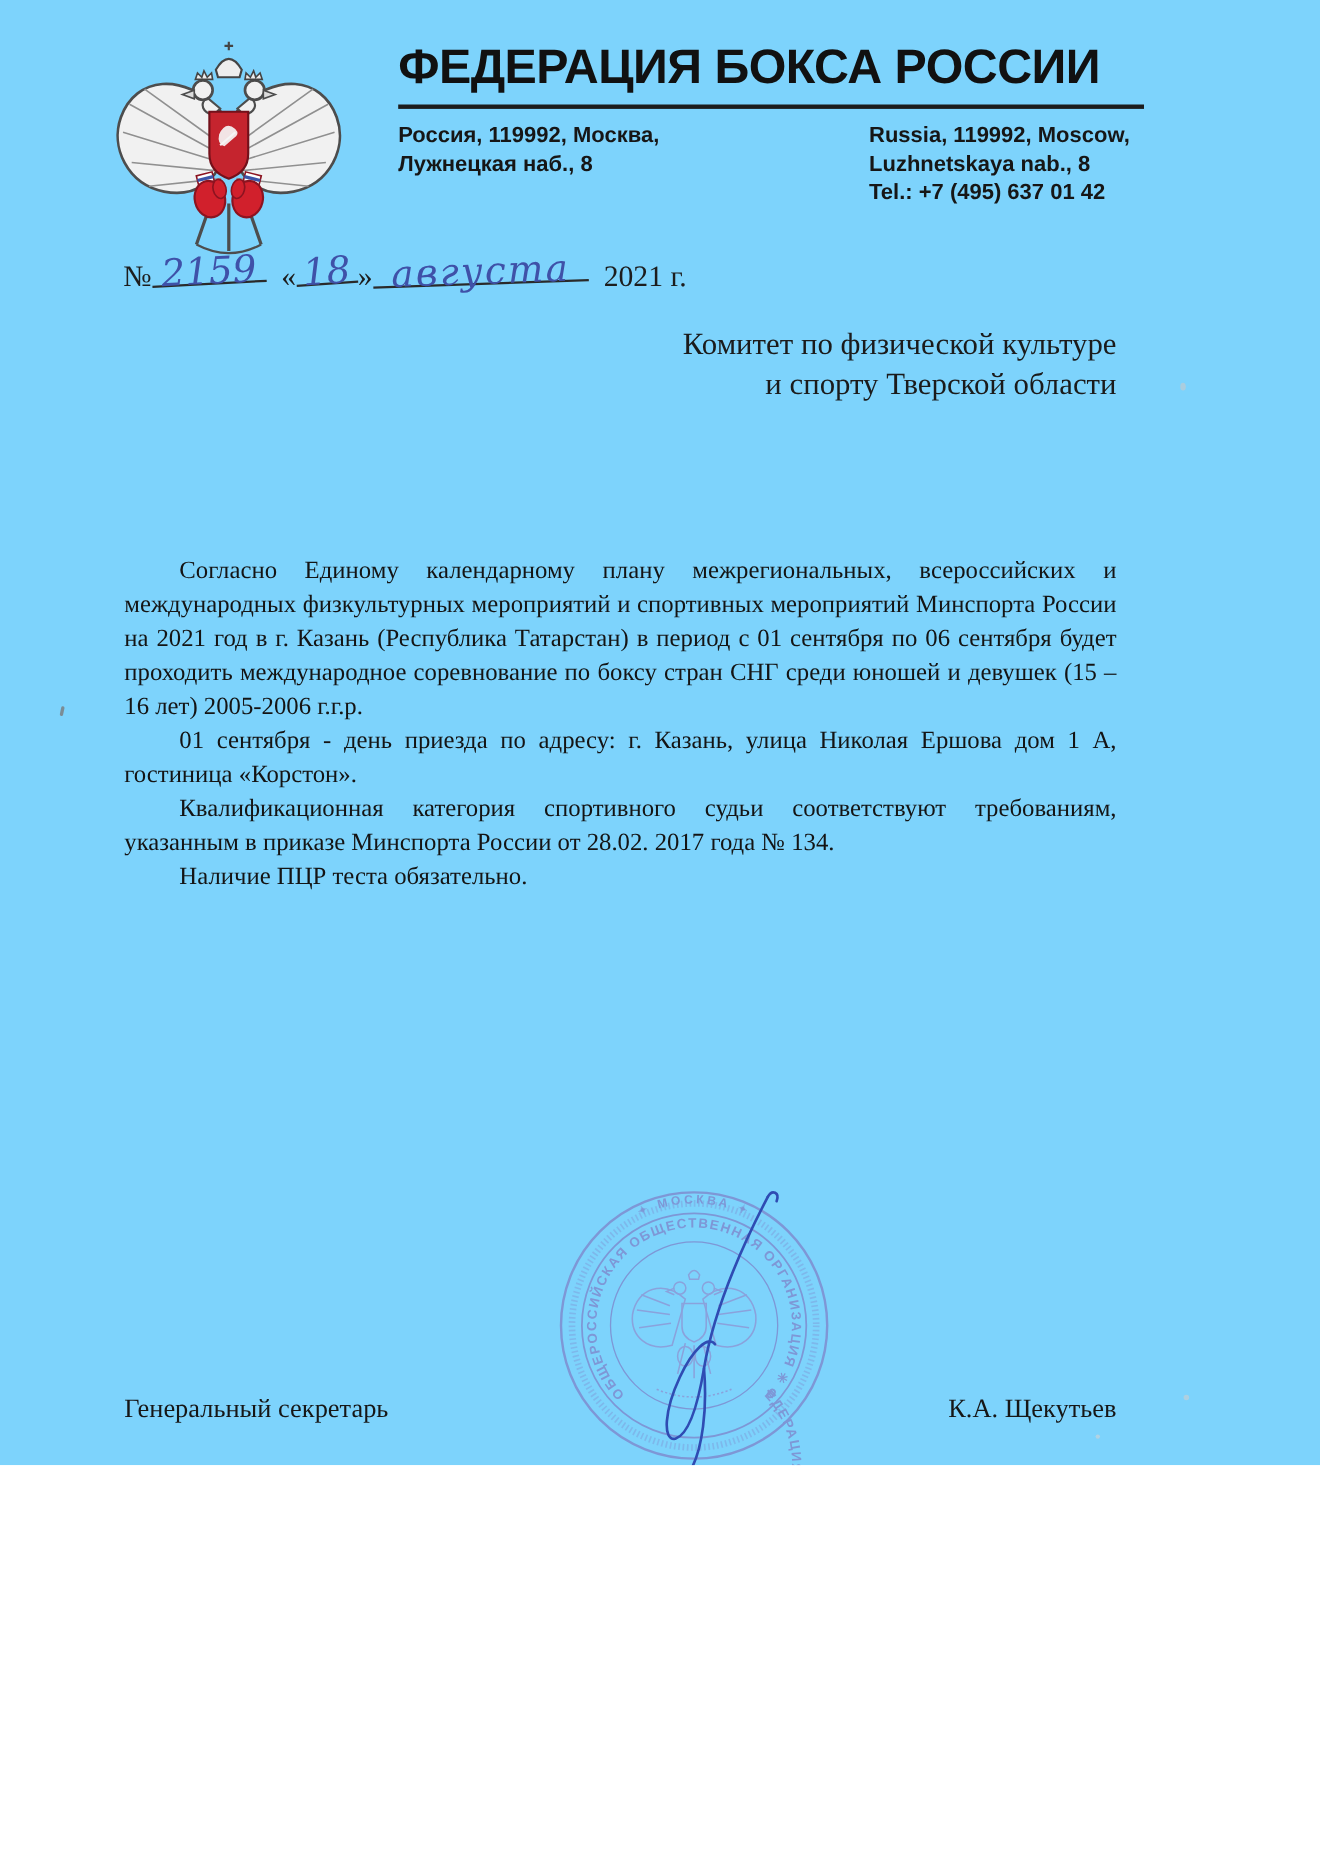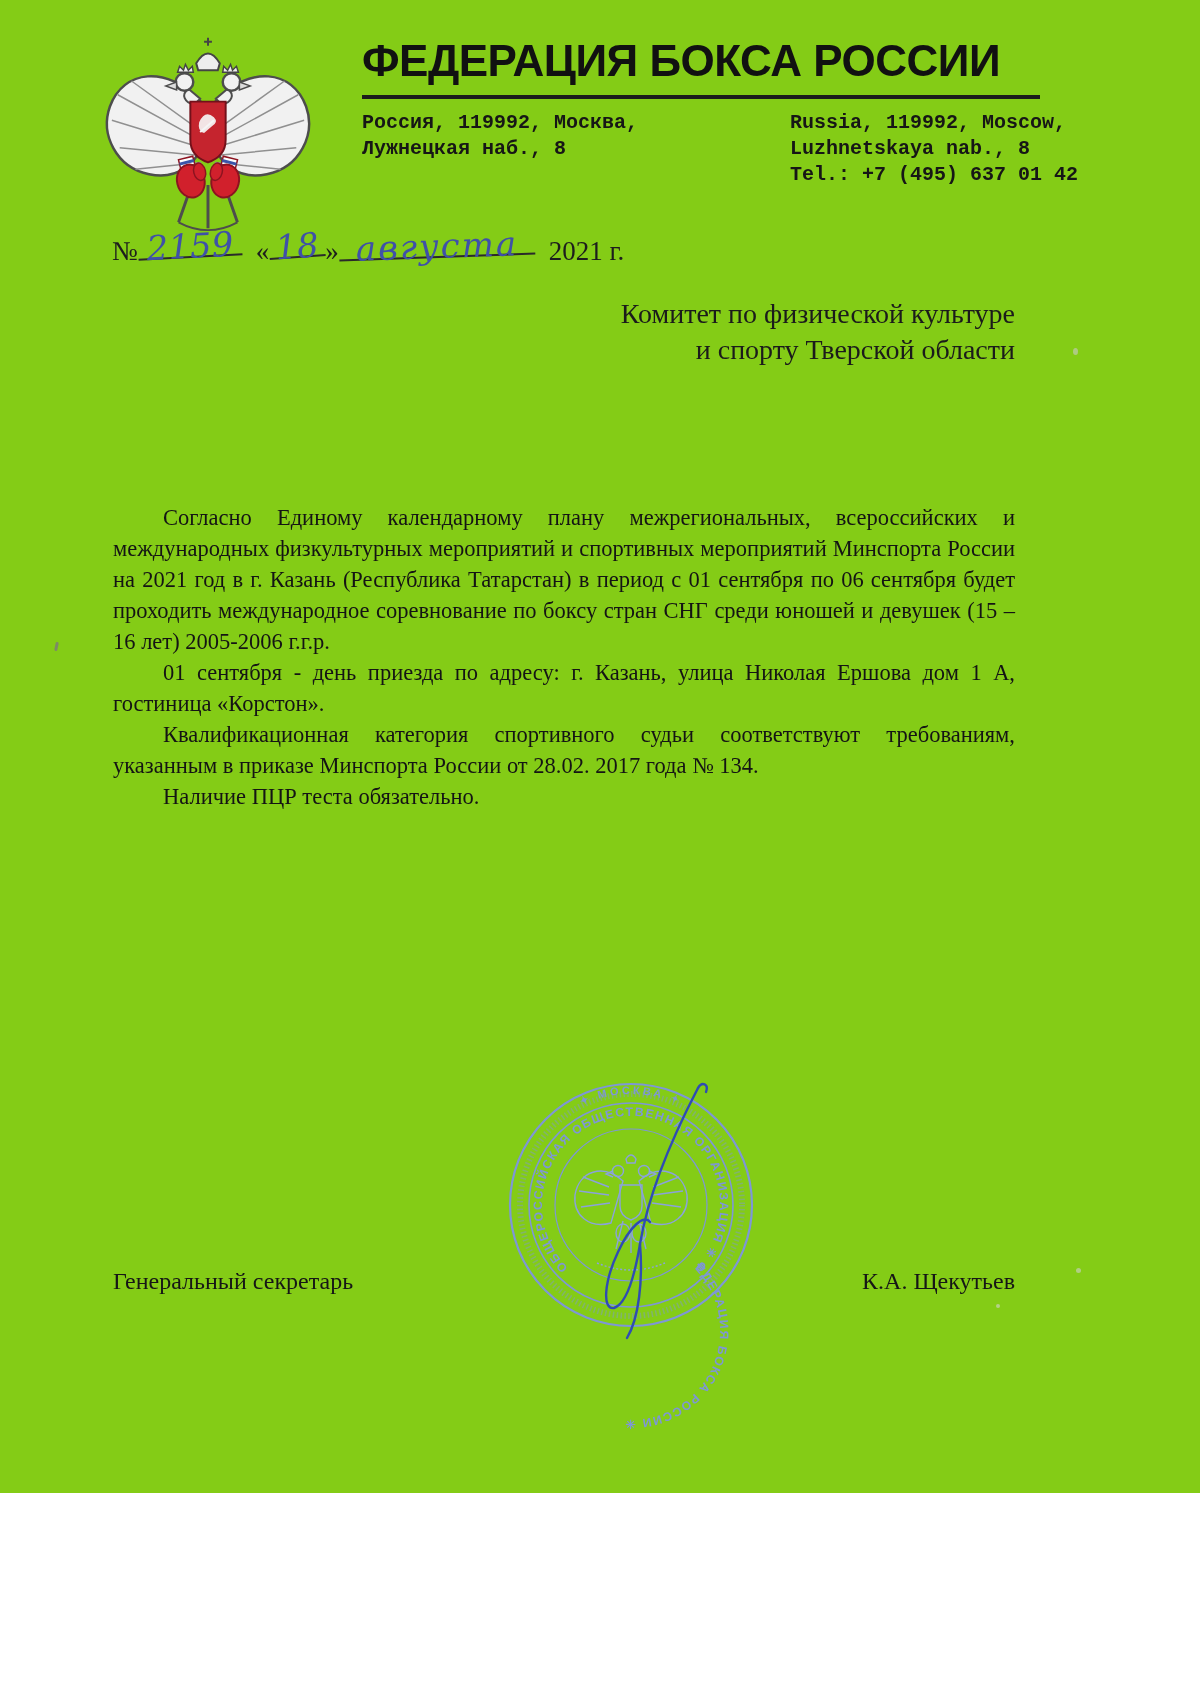--- a/index.html
+++ b/index.html
@@ -1,30 +1,30 @@
 <!DOCTYPE html>
 <html><head>
 <meta charset="utf-8">
 <style>
   html,body{margin:0;padding:0;background:#ffffff;}
   .page{
-    position:relative; width:1200px; height:1493px; background:#84cc16;
+    position:relative; width:1200px; height:1332px; background:#7dd3fc;
     font-family:"Liberation Serif", serif; color:#1b1b1b; overflow:hidden;
   }
   
   .emblem{position:absolute; left:90px; top:30px; width:236px; height:206px;}
   .head-block{position:absolute; left:362px; top:36px; width:690px;}
   .org-ru,.org-en{
     font-family:"Liberation Sans", sans-serif; font-weight:bold;
     font-size:44px; line-height:50px; letter-spacing:-0.5px; color:#111;
     white-space:nowrap;
   }
   .head-rule{height:4px; background:#1c1c1c; margin-top:9px; width:678px;}
   .addr-row{display:flex; margin-top:11px;
-    font-family:Liberation Mono, monospace; font-weight:bold;
+    font-family:Liberation Sans, sans-serif; font-weight:bold;
     font-size:20px; line-height:26px; color:#161616;}
   .addr-col1{width:428px;}
   .addr-col2{width:250px;}
   .addr-col1 div,.addr-col2 div{white-space:nowrap;}
   
   .refline{position:absolute; left:112px; top:236px; font-size:27px; display:flex; align-items:baseline; color:#1d1d1d;}
   .u{border-bottom:2px solid #2a2a2a; display:inline-block; text-align:center;}
   .hw{
     font-family:"DejaVu Serif", serif; font-style:italic; color:#3f51a8;
     font-size:34px; line-height:20px;

